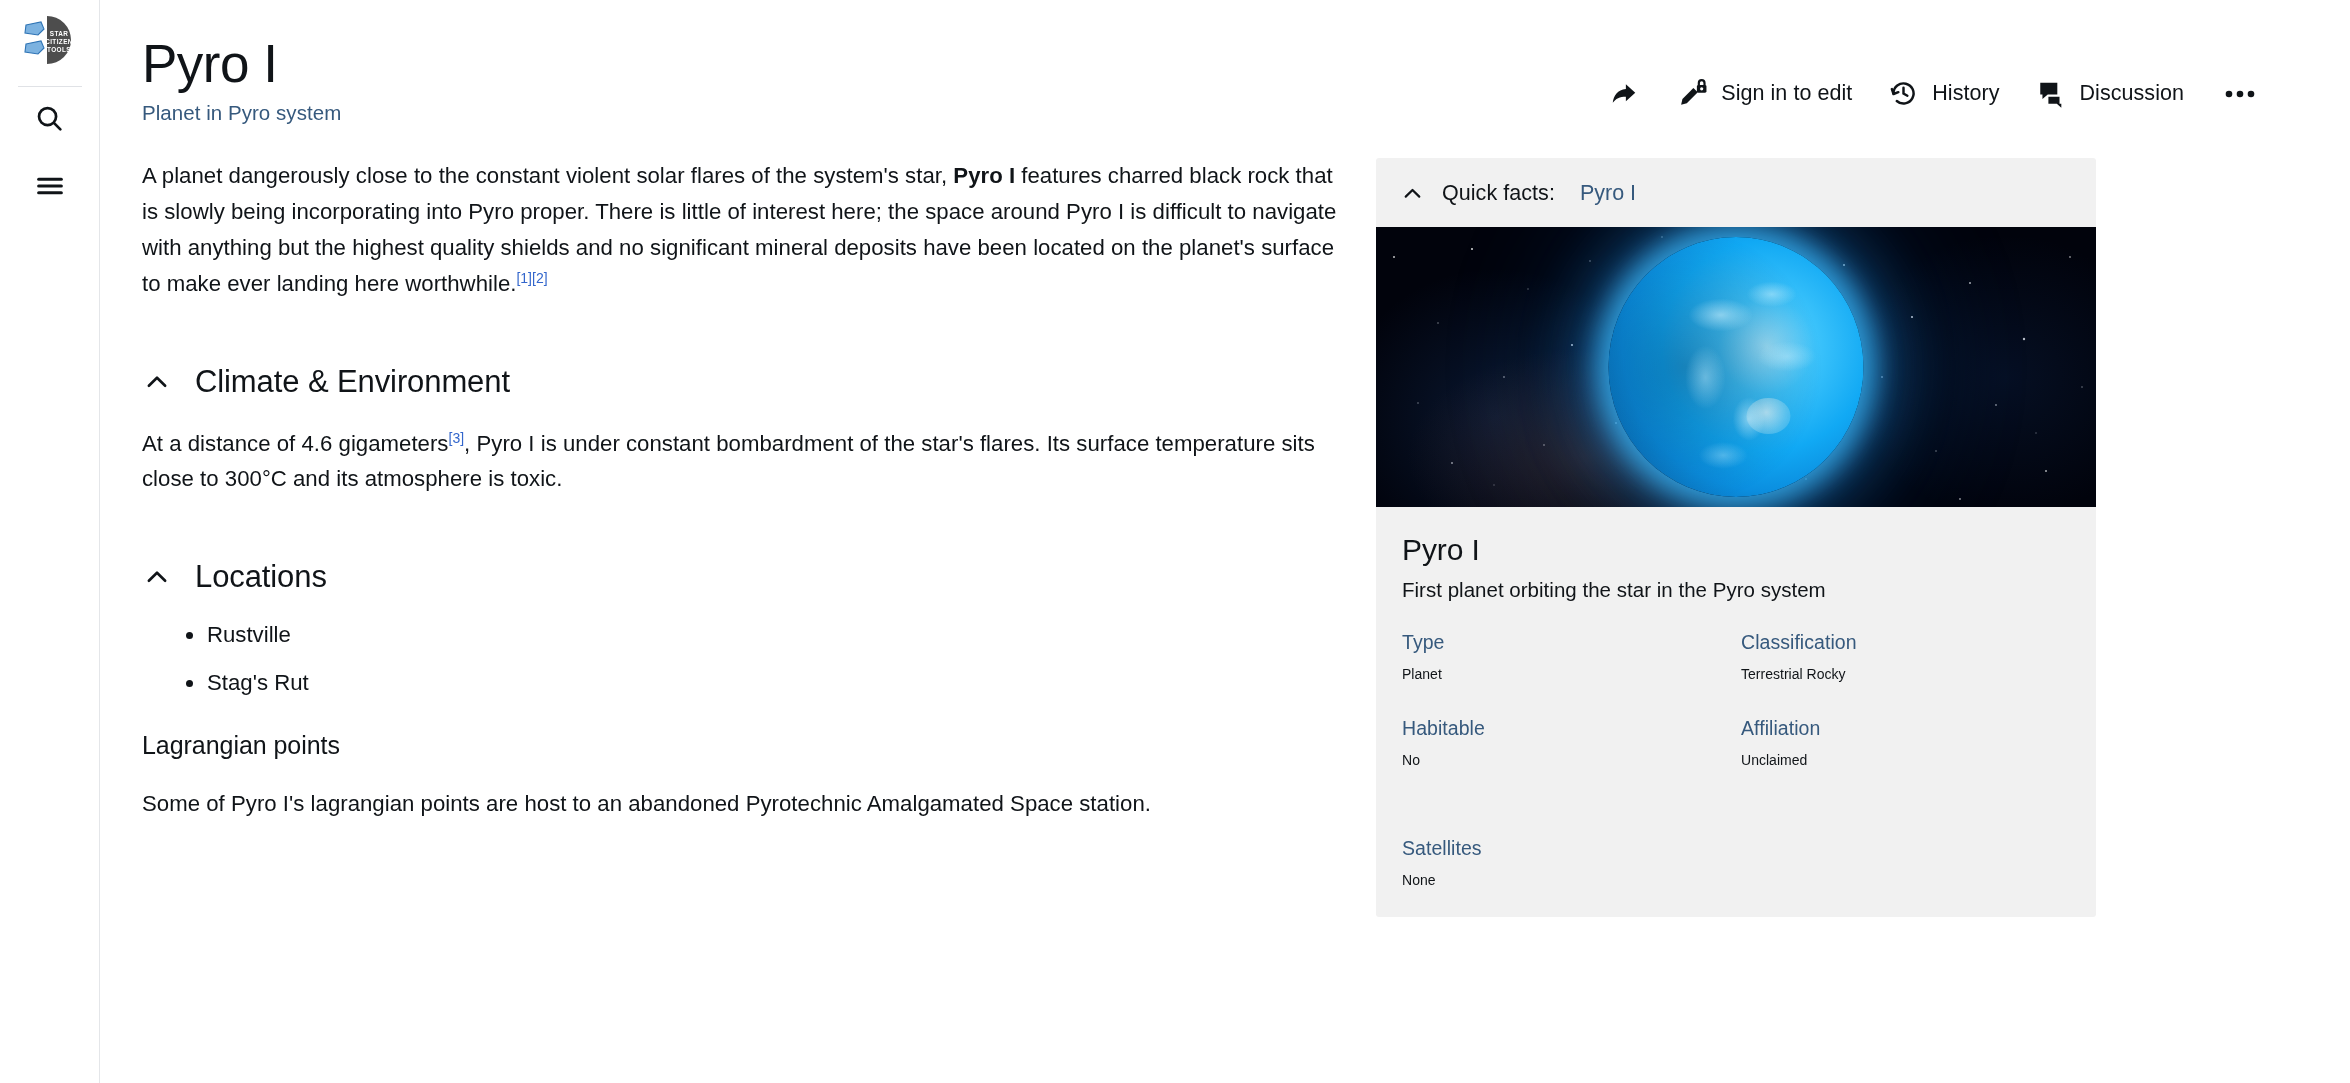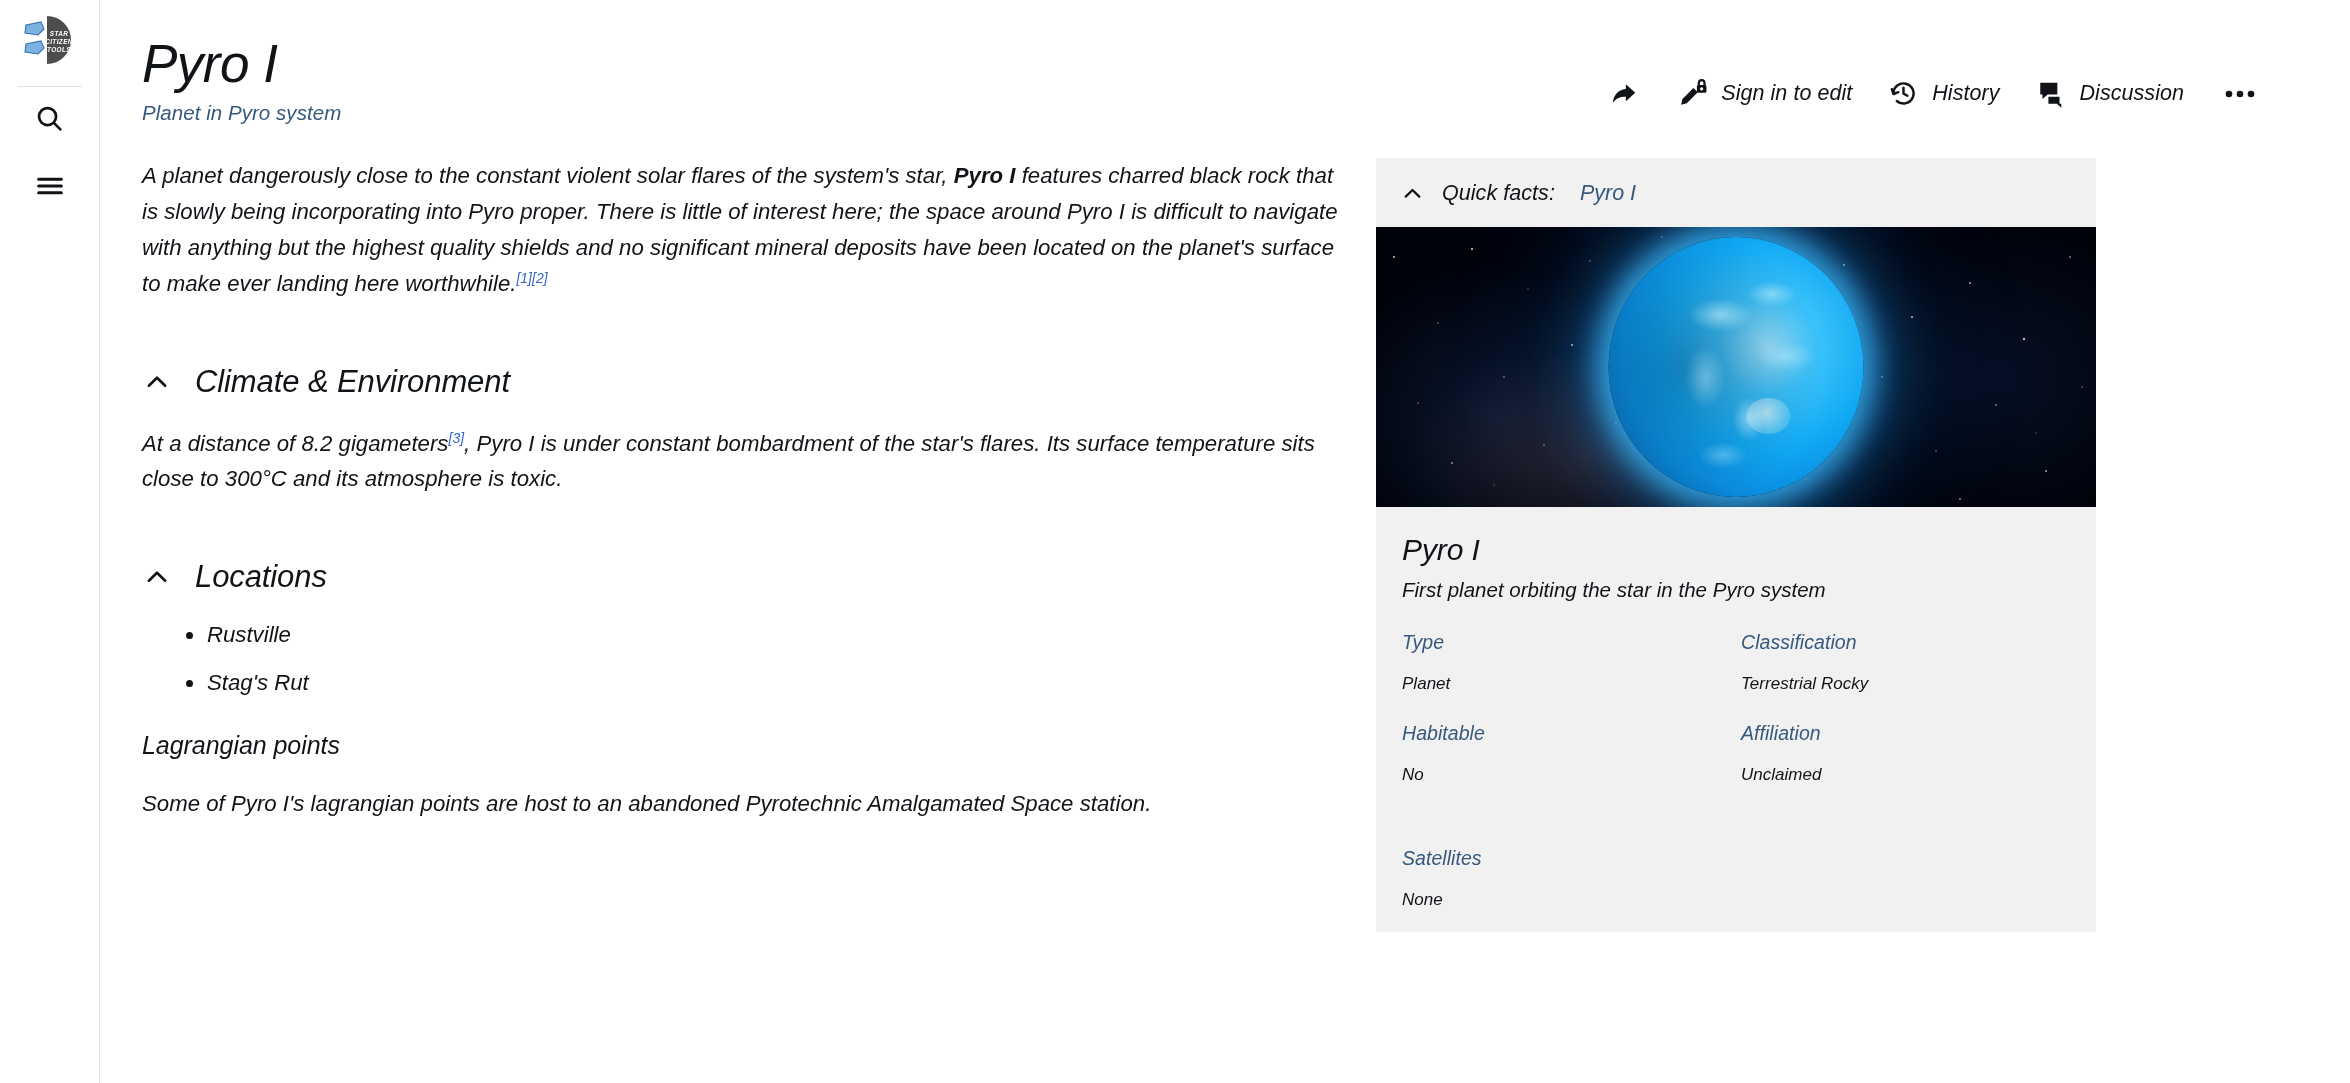--- a/index.html
+++ b/index.html
@@ -12,21 +12,20 @@
     font-family: "Liberation Sans", sans-serif;
     -webkit-font-smoothing: antialiased;
   }
 
   .page {
     position: relative;
     width: 2350px;
     height: 840px;
     display: flex;
     background: #0369a1;
-    font-style: italic;
   }
 
   
   .sidebar {
     width: 100px;
     min-width: 100px;
     height: 1083px;
     background: #ffffff;
     border-right: 1px solid #e4e6e9;
     display: flex;
@@ -331,23 +330,23 @@
     column-gap: 10px;
   }
   .ib-field { min-height: 58px; }
   .ib-label {
     font-size: 19.5px;
     color: #36597d;
     cursor: pointer;
     letter-spacing: 0.05px;
   }
   .ib-value {
-    font-size: 17px;
-    color: #101418;
-    margin-top: 20px;
+    font-size: 14px;
+    color: #101418;
+    margin-top: 12px;
     letter-spacing: 0.02px;
   }
   .ib-field.spacer { min-height: 6px; }
 </style>
 </head>
 <body>
 
 <div class="page">
 
   <div class="sidebar">
@@ -450,21 +449,21 @@
         <div class="section-head">
           <span class="chev">
             <svg width="30" height="30" viewBox="0 0 24 24" fill="none" stroke="#101418" stroke-width="2.1" stroke-linecap="round" stroke-linejoin="round">
               <polyline points="5.5,15 12,8.6 18.5,15"></polyline>
             </svg>
           </span>
           <h2>Climate &amp; Environment</h2>
         </div>
 
         <div class="section-body">
-          <p class="para"><span>At a distance of 8.2 gigameters</span><sup class="refsup">[3]</sup><span>, Pyro I is under constant bombardment of the star's flares. Its surface temperature sits close to 300°C and its atmosphere is toxic.</span></p>
+          <p class="para"><span>At a distance of 4.6 gigameters</span><sup class="refsup">[3]</sup><span>, Pyro I is under constant bombardment of the star's flares. Its surface temperature sits close to 300°C and its atmosphere is toxic.</span></p>
         </div>
 
         <div class="section-head">
           <span class="chev">
             <svg width="30" height="30" viewBox="0 0 24 24" fill="none" stroke="#101418" stroke-width="2.1" stroke-linecap="round" stroke-linejoin="round">
               <polyline points="5.5,15 12,8.6 18.5,15"></polyline>
             </svg>
           </span>
           <h2>Locations</h2>
         </div>

